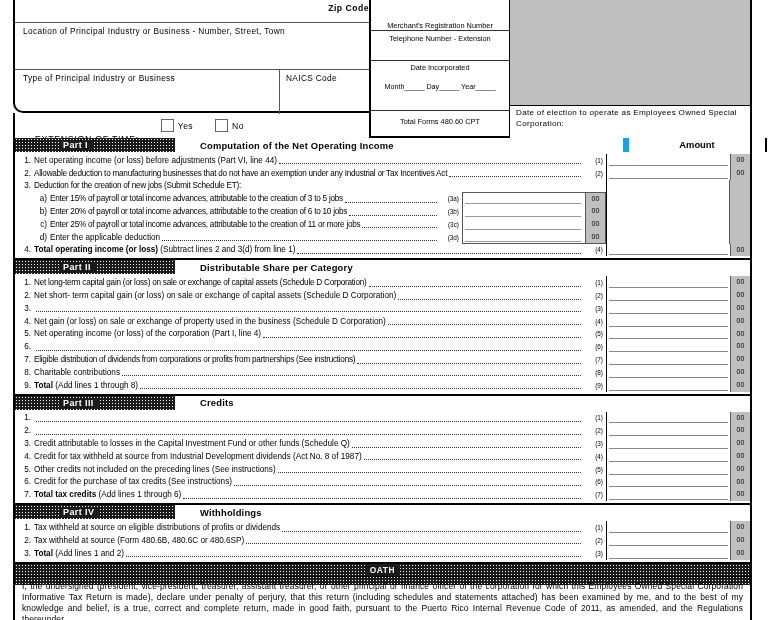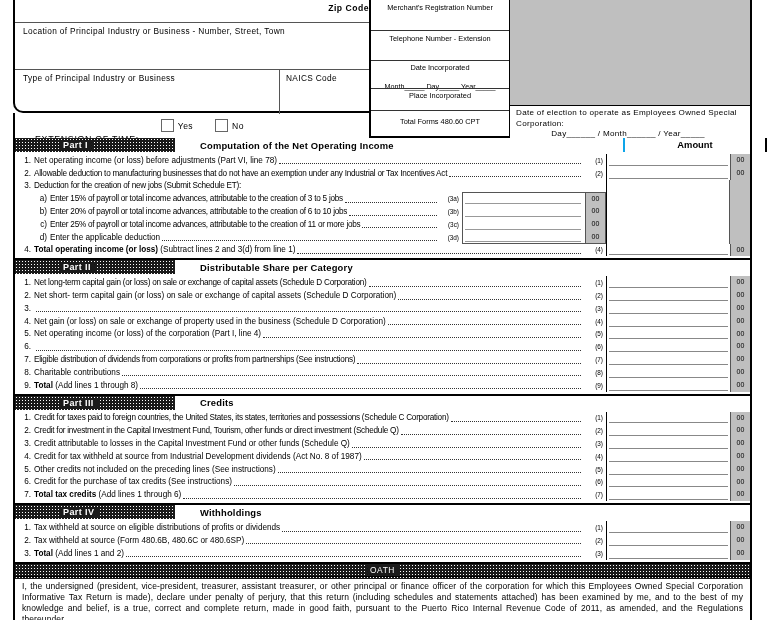--- a/index.html
+++ b/index.html
@@ -64,21 +64,21 @@
     position: absolute; left: 370px; top: 0; width: 140px; height: 138px;
     border-left: 1px solid #000; border-right: 1px solid #000;
     border-bottom: 2px solid #000;
     box-sizing: border-box;
     text-align: center;
   }
   .hdr-mid .mcell {
     position: absolute; left: 0; right: 0; box-sizing: border-box;
     font-size: 7.4px; letter-spacing: 0px;
   }
-  .m1 { top: 0px;  height: 30px; padding-top: 3px; }
+  .m1 { top: 0px;  height: 30px; padding-top: 21px; }
   .m2 { top: 30px; height: 30px; border-top: 1px solid #333; padding-top: 3px;}
   .m3 { top: 60px; height: 28px; border-top: 1px solid #333; padding-top: 2px;}
   .m4 { top: 88px; height: 22px; border-top: 1px solid #333; padding-top: 2px;}
   .m5 { top: 110px; height: 28px; border-top: 1px solid #333; padding-top: 6px;}
   .dateline { font-size: 7.2px; margin-top: 10px; letter-spacing: 0; }
 
   
   .hdr-right {
     position: absolute; left: 510px; top: 0; width: 242px; height: 138px;
     border-right: 2px solid #000; border-bottom: 2px solid #000;
@@ -124,21 +124,21 @@
   }
 
   
   .sect {
     position: absolute; left: 13px; width: 739px;
     border-left: 2px solid #000; border-right: 2px solid #000;
     box-sizing: border-box;
   }
   .amt-header {
     position: absolute; left: 608px; top: 0; width: 144px; height: 14px;
-    border-left: 2px solid #0ea5e9; border-right: 2px solid #000;
+    border-left: 6px solid #0ea5e9; border-right: 2px solid #000;
     box-sizing: border-box;
     text-align: center; font-size: 9.4px; font-weight: bold;
     padding-top: 1px;
   }
 
   .row {
     position: relative;
     height: 12.8px;
     display: flex; align-items: center;
   }
@@ -200,27 +200,27 @@
     flex: none; width: 144px; height: 12.8px;
     border-left: 1px solid #000; box-sizing: border-box; position: relative;
   }
   .row .pad-after-sub .cents {
     position: absolute; right: 0; top: 0; width: 20px; bottom: 0;
     background: #bfbfbf; border-left: 1px solid #555;
   }
 
   
   .oathbar {
-    position: absolute; left: 13px; width: 739px; height: 15px;
+    position: absolute; left: 13px; width: 739px; height: 21px;
     background-color: #1a1a1a;
     background-image: radial-gradient(circle, #ffffff 0.6px, transparent 0.7px);
     background-size: 3px 3px;
     border-left: 2px solid #000; border-right: 2px solid #000;
     box-sizing: border-box;
-    color: #fff; font-size: 8.4px; font-weight: normal; text-align: center;
+    color: #fff; font-size: 8.4px; font-weight: bold; text-align: center;
     letter-spacing: .6px;
   }
   .oathbar span {
     background: #1a1a1a; padding: 0 5px; display: inline-block;
     line-height: 12px;
   }
   .oathtext {
     position: absolute; left: 13px; width: 739px;
     border-left: 2px solid #000; border-right: 2px solid #000;
     border-top: 1px solid #000;
@@ -268,50 +268,46 @@
       <div class="mcell m1">
         <span>Merchant's Registration Number</span>
       </div>
       <div class="mcell m2">
         <span>Telephone Number - Extension</span>
       </div>
       <div class="mcell m3">
         <span>Date Incorporated</span>
         <div class="dateline">Month_____ Day_____ Year_____</div>
       </div>
-      <div class="mcell m4">
-        <span>Place Incorporated</span>
-      </div>
       <div class="mcell m5">
         <span>Total Forms 480.60 CPT</span>
       </div>
     </div>
 
     <div class="hdr-right">
       <div class="grey-box"></div>
       <div class="elect-box">
         <span>Date of election to operate as Employees Owned Special  Corporation:</span>
-        <div class="elect-dates">Day______  /  Month______  /  Year_____</div>
       </div>
     </div>
   </div>
 
   <div id="parts-container">
       <div class="partbar" style="top: 138px;">
         <div class="tag">
           <span class="t">Part I</span>
         </div>
         <div class="title">Computation of the Net Operating Income</div>
         <div class="amt-header">Amount</div>
       </div>
       <div class="sect" style="top: 152px;">
         <div style="height: 2px;"></div>
         <div class="row">
           <div class="num">1.</div>
-          <div class="txt">Net operating income (or loss) before adjustments (Part VI, line 78)</div>
+          <div class="txt">Net operating income (or loss) before adjustments (Part VI, line 44)</div>
           <div class="leader"></div>
           <div class="ref">(1)</div>
           <div class="amtcell">
             <div class="line"></div>
             <div class="cents">00</div>
           </div>
         </div>
         <div class="row">
           <div class="num">2.</div>
           <div class="txt cond">Allowable deduction to manufacturing businesses that do not have an exemption under any Industrial or Tax Incentives Act</div>
@@ -497,31 +493,29 @@
       <div class="partbar" style="top: 395.6px;">
         <div class="tag">
           <span class="t">Part III</span>
         </div>
         <div class="title">Credits</div>
       </div>
       <div class="sect" style="top: 409.6px;">
         <div style="height: 2px;"></div>
         <div class="row">
           <div class="num">1.</div>
-          <div class="txt cond">Credit for taxes paid to foreign countries, the United States, its states, territories and possessions (Schedule C Corporation)</div>
           <div class="leader"></div>
           <div class="ref">(1)</div>
           <div class="amtcell">
             <div class="line"></div>
             <div class="cents">00</div>
           </div>
         </div>
         <div class="row">
           <div class="num">2.</div>
-          <div class="txt cond">Credit for investment in the Capital Investment Fund, Tourism, other funds or direct investment (Schedule Q)</div>
           <div class="leader"></div>
           <div class="ref">(2)</div>
           <div class="amtcell">
             <div class="line"></div>
             <div class="cents">00</div>
           </div>
         </div>
         <div class="row">
           <div class="num">3.</div>
           <div class="txt">Credit attributable to losses in the Capital Investment Fund or other funds (Schedule Q)</div>

